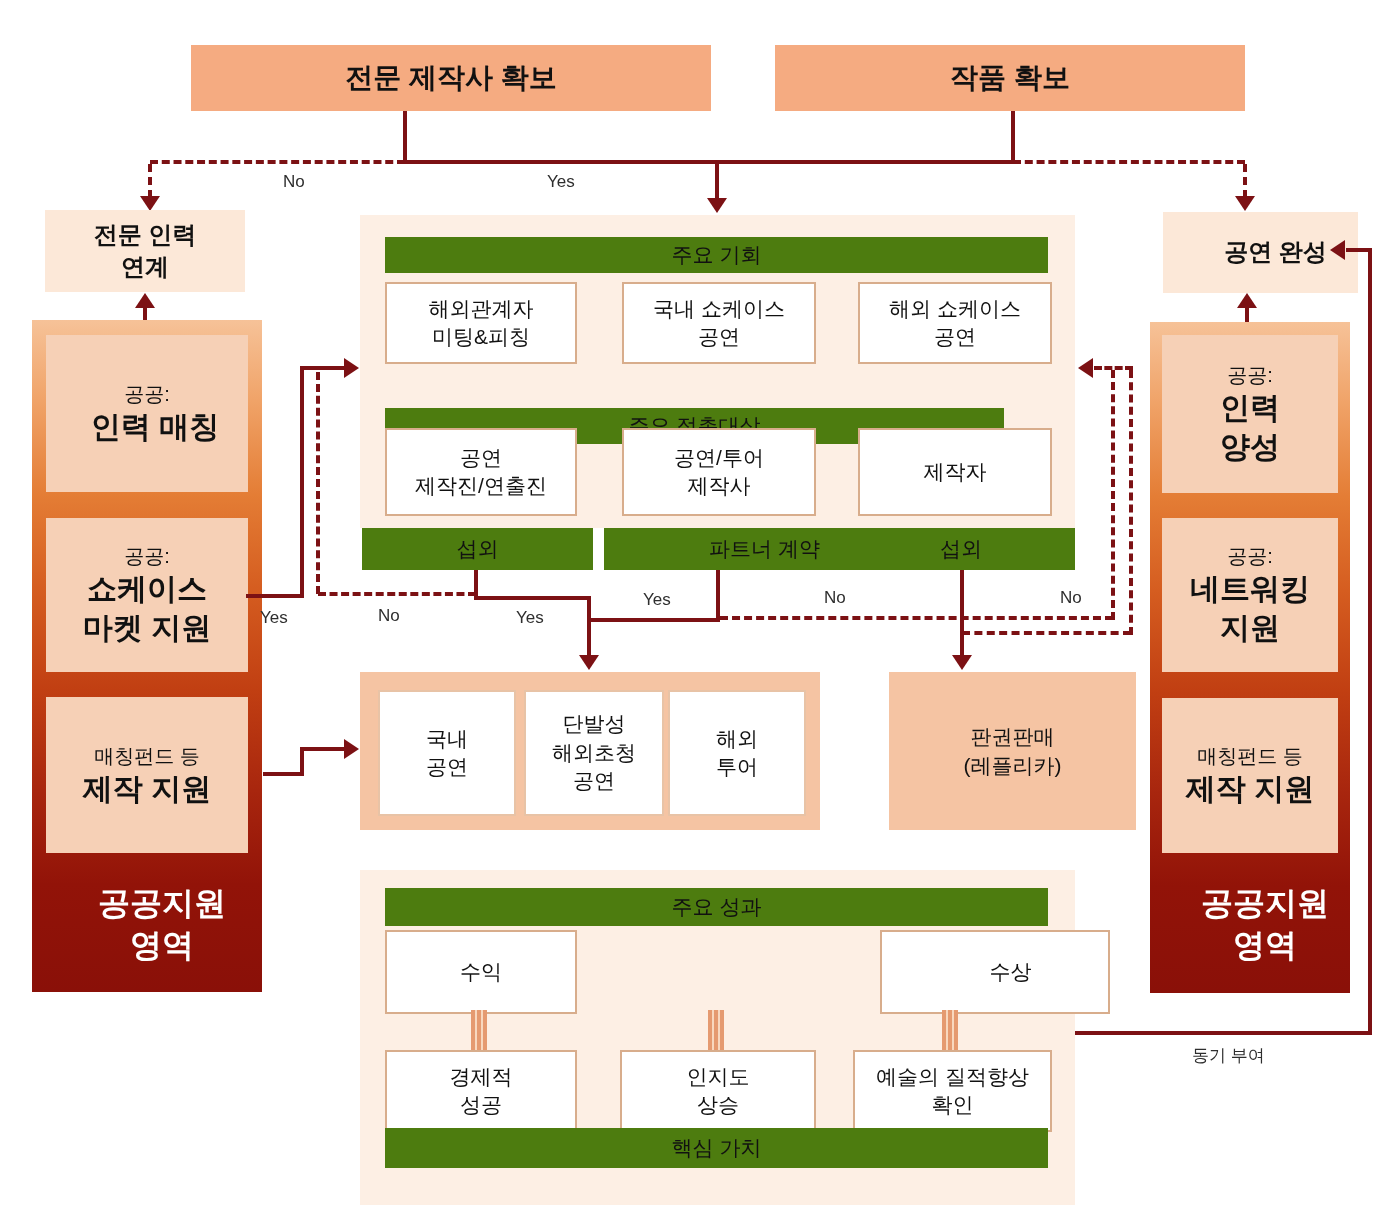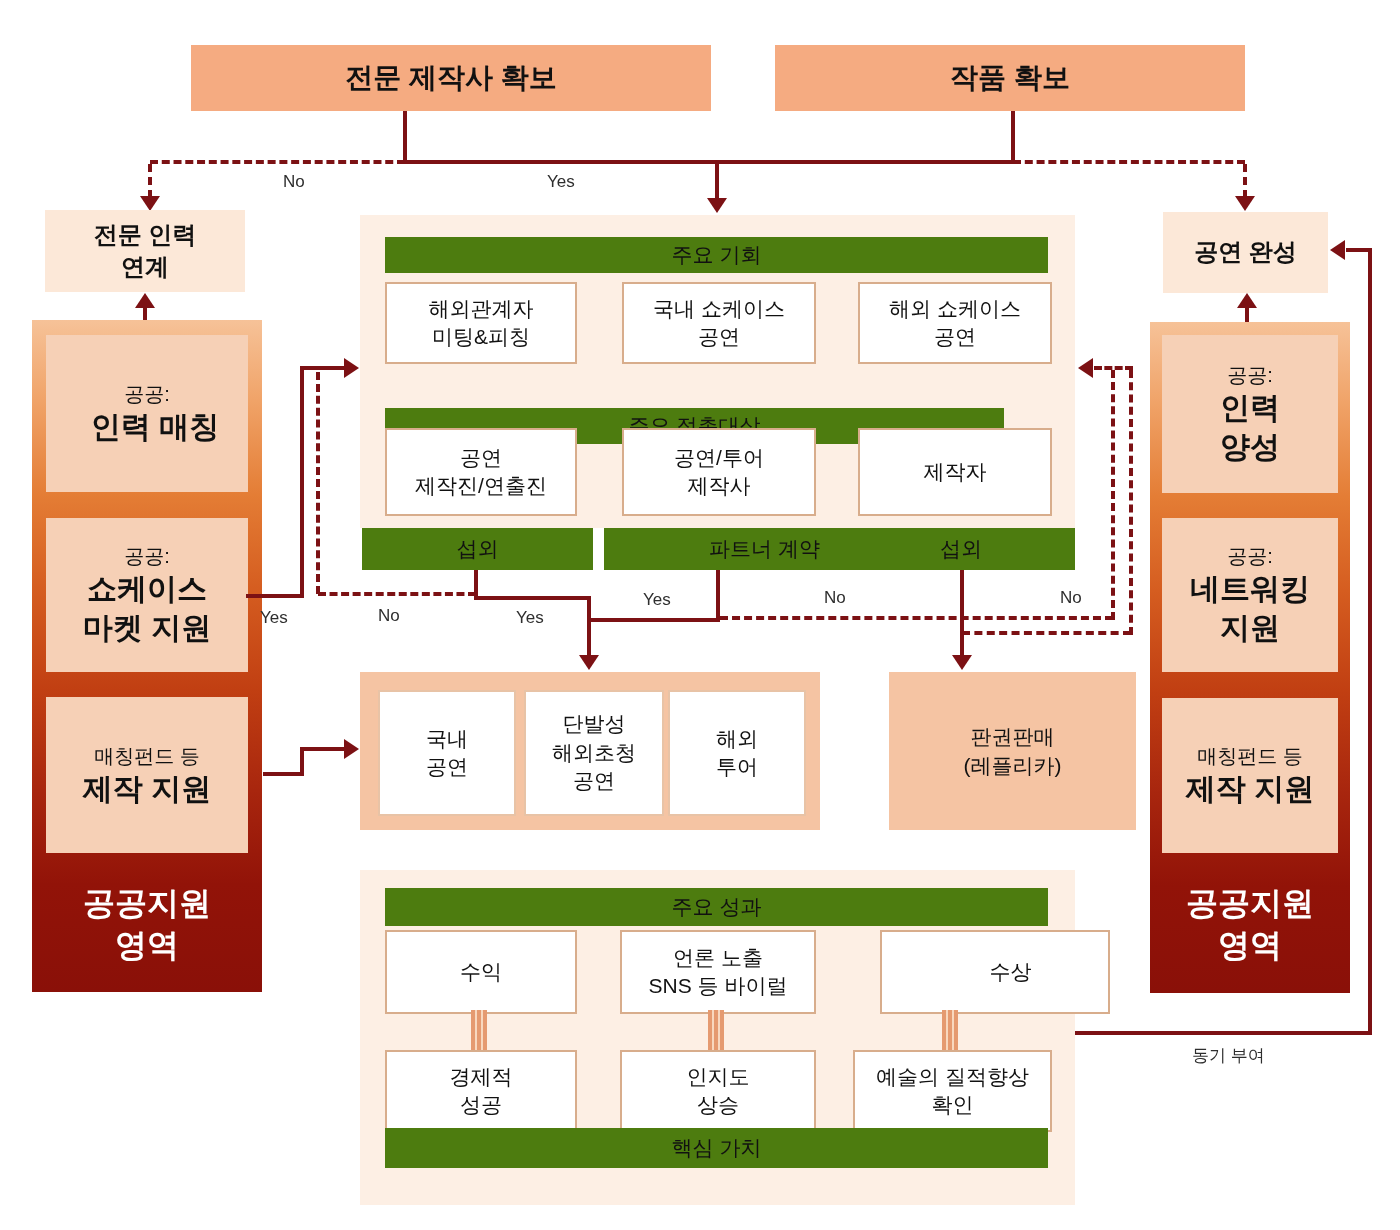--- a/index.html
+++ b/index.html
@@ -11,21 +11,21 @@
   .flexc{display:flex;align-items:center;justify-content:center;text-align:center;white-space:pre-line;}
   
   .hdr{background:#f5ab81;font-weight:bold;font-size:28px;}
   
   .lightbox{background:#fce8d8;font-weight:bold;font-size:24px;line-height:1.35;}
   
   .gradcol{background:linear-gradient(180deg,#f6c298 0%,#f0a368 12%,#e47d35 26%,#d55d20 40%,#c13f12 55%,#a8260e 70%,#921308 84%,#8a1008 100%);}
   .innerbox{background:#f6d0b6;line-height:1.3;}
   .innerbox .sub{font-size:20px;}
   .innerbox .ttl{font-size:30px;font-weight:bold;}
-  .colfooter{color:#ffffff;font-weight:bold;font-size:32px;line-height:1.3;}
+  .colfooter{color:#ffffff;font-weight:bold;font-size:32px;line-height:1.3;margin-left:15px;}
   
   .panel{background:#fdefe4;}
   .bar{background:#4d7c0f;font-size:21px;}
   .wbox{background:#ffffff;border:2px solid #d8ad8c;font-size:21px;line-height:1.35;}
   .pbox{background:#f5c4a3;font-size:21px;line-height:1.4;}
   
   .ln{background:#7c1114;}
   .dash-h{height:0;border-top:4px dashed #7c1114;}
   .dash-v{width:0;border-left:4px dashed #7c1114;}
   
@@ -147,37 +147,35 @@
 해외초청
 공연</div>
   <div class="abs flexc wbox" style="left:668px;top:690px;width:134px;height:122px;border-color:#e8c3a6;">해외
 투어</div>
   <div class="abs flexc pbox" style="left:845px;top:672px;width:247px;height:158px;margin-left:44px;">판권판매
 (레플리카)</div>
 
   <div class="abs panel" style="left:360px;top:870px;width:715px;height:335px;"></div>
   <div class="abs flexc bar" style="left:385px;top:888px;width:663px;height:38px;">주요 성과</div>
   <div class="abs flexc wbox" style="left:385px;top:930px;width:188px;height:80px;">수익</div>
-  <div class="abs flexc wbox" style="left:620px;top:930px;width:192px;height:80px;">언론 노출
-SNS 등 바이럴</div>
   <div class="abs flexc wbox" style="left:880px;top:930px;width:195px;height:80px;padding-left:31px;">수상</div>
 
   <div class="abs triple" style="left:471px;top:1010px;width:16px;height:40px;"></div>
   <div class="abs triple" style="left:708px;top:1010px;width:16px;height:40px;"></div>
   <div class="abs triple" style="left:942px;top:1010px;width:16px;height:40px;"></div>
 
   <div class="abs flexc wbox" style="left:385px;top:1050px;width:188px;height:78px;">경제적
 성공</div>
   <div class="abs flexc wbox" style="left:620px;top:1050px;width:192px;height:78px;">인지도
 상승</div>
   <div class="abs flexc wbox" style="left:853px;top:1050px;width:195px;height:78px;">예술의 질적향상
 확인</div>
   <div class="abs flexc bar" style="left:385px;top:1128px;width:663px;height:40px;">핵심 가치</div>
 
-  <div class="abs flexc lightbox" style="left:1163px;top:212px;width:165px;height:81px;">공연 완성</div>
+  <div class="abs flexc lightbox" style="left:1163px;top:212px;width:165px;height:81px;padding-left:30px;">공연 완성</div>
   <div class="abs ln" style="left:1245px;top:308px;width:4px;height:30px;"></div>
   <div class="abs arr arr-up" style="left:1237px;top:293px;"></div>
 
   <div class="abs gradcol" style="left:1150px;top:322px;width:200px;height:671px;">
     <div class="abs flexc innerbox" style="left:12px;top:13px;width:176px;height:158px;flex-direction:column;">
       <div class="sub">공공:</div>
       <div class="ttl" style="white-space:pre-line;">인력
 양성</div>
     </div>
     <div class="abs flexc innerbox" style="left:12px;top:196px;width:176px;height:154px;flex-direction:column;">

